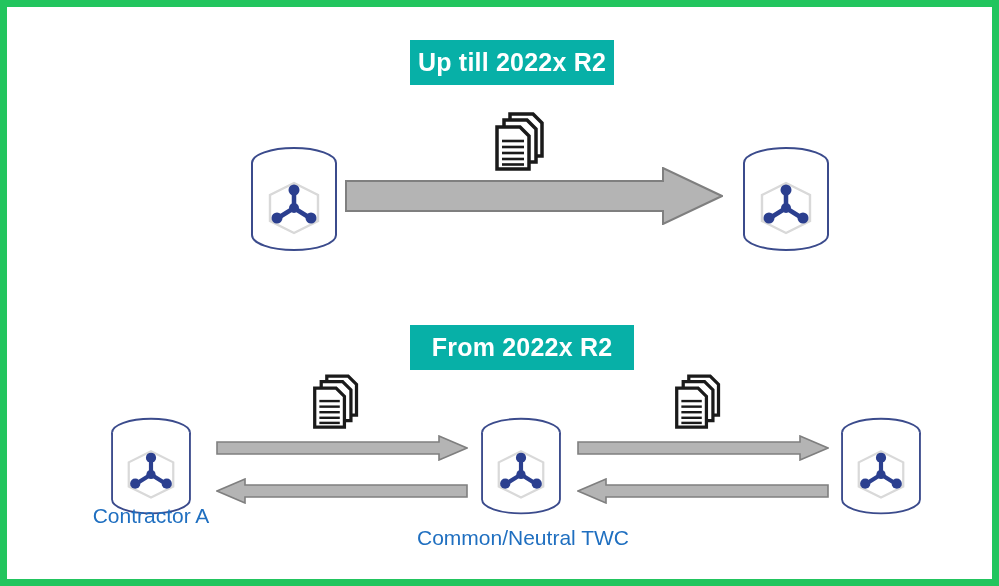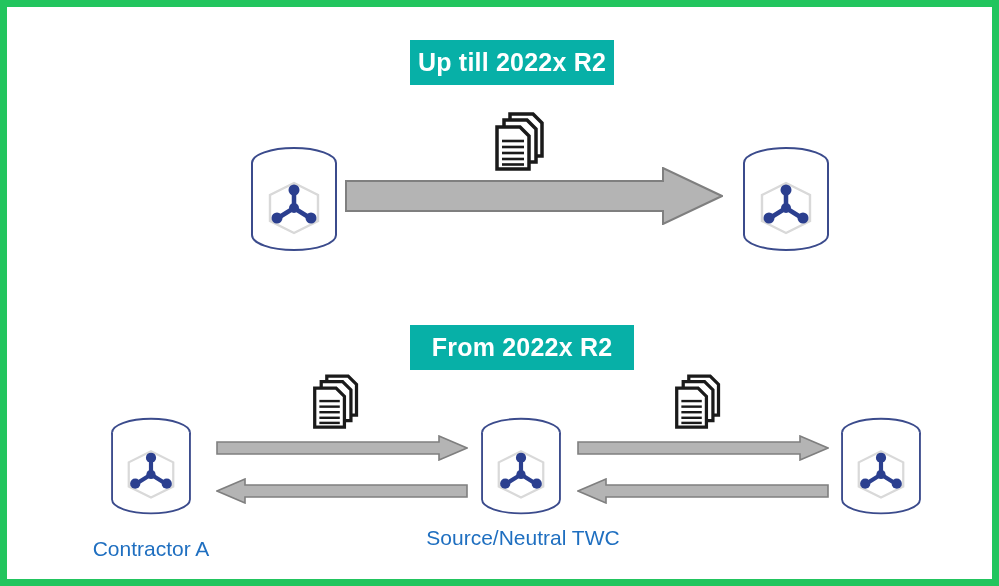--- a/index.html
+++ b/index.html
@@ -162,21 +162,21 @@
         <path d="M46 63 L46 46"></path>
         <path d="M46 63 L30 73"></path>
         <path d="M46 63 L62 73"></path>
         <circle cx="46" cy="63" r="5" stroke="none"></circle>
         <circle cx="46" cy="45" r="5.5" stroke="none"></circle>
         <circle cx="29" cy="73" r="5.5" stroke="none"></circle>
         <circle cx="63" cy="73" r="5.5" stroke="none"></circle>
       </g>
     </svg>
   </div>
-  <div class="node-label" style="left:144px; top:530px;">Contractor A</div>
+  <div class="node-label" style="left:144px; top:497px;">Contractor A</div>
 
   <div class="db" style="left:514px; top:409px;">
     <svg width="88" height="102" viewBox="0 0 92 110">
       <ellipse cx="46" cy="18" rx="42" ry="15" fill="#ffffff" stroke="#3b4b8c" stroke-width="2"></ellipse>
       <path d="M4 18 L4 90 A42 15 0 0 0 88 90 L88 18" fill="#ffffff" stroke="#3b4b8c" stroke-width="2"></path>
       <g stroke="#d9d9d9" stroke-width="2.4" fill="none">
         <path d="M46 38 L70 50 L70 76 L46 88 L22 76 L22 50 Z"></path>
         <path d="M46 38 L46 63"></path>
         <path d="M46 63 L22 76"></path>
         <path d="M46 63 L70 76"></path>
@@ -185,21 +185,21 @@
         <path d="M46 63 L46 46"></path>
         <path d="M46 63 L30 73"></path>
         <path d="M46 63 L62 73"></path>
         <circle cx="46" cy="63" r="5" stroke="none"></circle>
         <circle cx="46" cy="45" r="5.5" stroke="none"></circle>
         <circle cx="29" cy="73" r="5.5" stroke="none"></circle>
         <circle cx="63" cy="73" r="5.5" stroke="none"></circle>
       </g>
     </svg>
   </div>
-  <div class="node-label" style="left:516px; top:519px;">Source/Neutral TWC</div>
+  <div class="node-label" style="left:516px; top:519px;">Common/Neutral TWC</div>
 
   <div class="db" style="left:874px; top:409px;">
     <svg width="88" height="102" viewBox="0 0 92 110">
       <ellipse cx="46" cy="18" rx="42" ry="15" fill="#ffffff" stroke="#3b4b8c" stroke-width="2"></ellipse>
       <path d="M4 18 L4 90 A42 15 0 0 0 88 90 L88 18" fill="#ffffff" stroke="#3b4b8c" stroke-width="2"></path>
       <g stroke="#d9d9d9" stroke-width="2.4" fill="none">
         <path d="M46 38 L70 50 L70 76 L46 88 L22 76 L22 50 Z"></path>
         <path d="M46 38 L46 63"></path>
         <path d="M46 63 L22 76"></path>
         <path d="M46 63 L70 76"></path>

